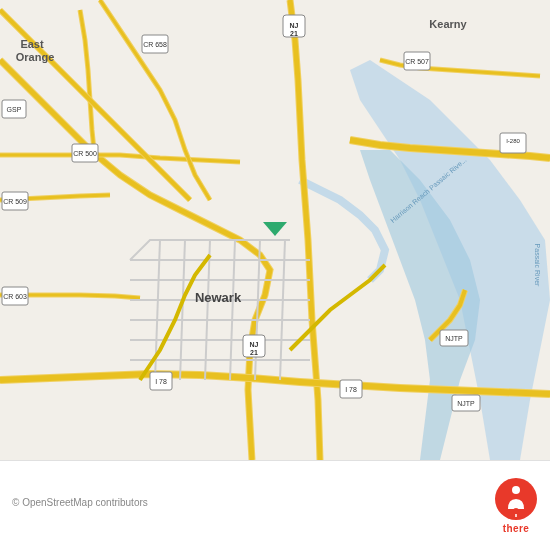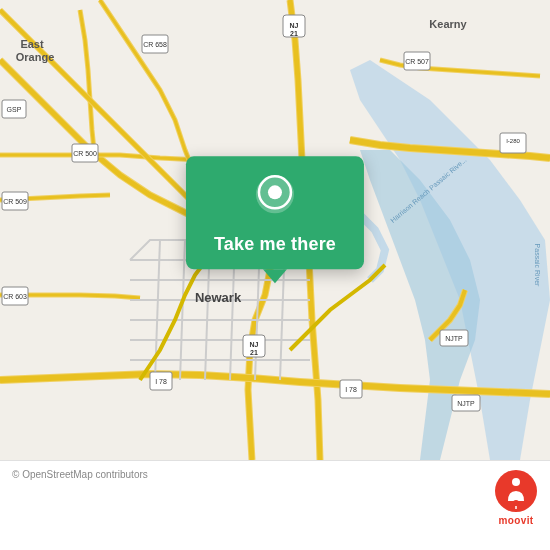--- a/index.html
+++ b/index.html
@@ -59,22 +59,22 @@
       border-left: 12px solid transparent;
       border-right: 12px solid transparent;
       border-top: 14px solid #2eaa6e;
       margin-top: 0;
     }
     #footer {
       width: 550px;
       height: 90px;
       background: #fff;
       display: flex;
-      align-items: flex-start;
-      padding: 8px 12px 0 12px;
+      align-items: center;
+      padding: 0 12px 0 12px;
       border-top: 1px solid #e0e0e0;
     }
     #footer-text-block {
       flex: 1;
     }
     #copyright-line {
       font-size: 10px;
       color: #888;
       margin-bottom: 6px;
     }
@@ -221,47 +221,35 @@
     <text x="218" y="302" text-anchor="middle" font-size="13" font-weight="bold" fill="#444">Newark</text>
 
     <text x="430" y="192" text-anchor="middle" font-size="7" fill="#6699bb" transform="rotate(-40, 430, 192)">Harrison Reach Passaic Rive...</text>
 
     <text x="535" y="265" text-anchor="middle" font-size="7" fill="#6699bb" transform="rotate(90, 535, 265)">Passaic River</text>
 
   </svg>
   
   
   <div id="popup-overlay">
-    <div id="popup-box">
-      <div id="location-icon-wrap">
-        
-        <svg width="40" height="48" viewBox="0 0 40 48" xmlns="http://www.w3.org/2000/svg">
-          <circle cx="20" cy="20" r="19" fill="white" opacity="0.25"></circle>
-          <circle cx="20" cy="18" r="16" fill="none" stroke="white" stroke-width="2.5"></circle>
-          <circle cx="20" cy="18" r="7" fill="white"></circle>
-          <path d="M20,34 L20,48" stroke="white" stroke-width="0" fill="none"></path>
-        </svg>
-      </div>
-      <button id="take-me-btn">Take me there</button>
-    </div>
     <div id="popup-arrow"></div>
   </div>
 </div>
 
 <div id="footer">
   <div id="footer-text-block">
     <div id="copyright-line">© OpenStreetMap contributors</div>
   </div>
   <div id="moovit-logo">
 
     <svg id="moovit-icon" viewBox="0 0 44 44" xmlns="http://www.w3.org/2000/svg">
       <circle cx="22" cy="22" r="21" fill="#e8392a"></circle>
 
       <circle cx="22" cy="13" r="4" fill="white"></circle>
 
       <path d="M14,32 Q14,22 22,22 Q30,22 30,32" fill="white"></path>
 
       <circle cx="22" cy="34" r="3" fill="#e8392a"></circle>
       <path d="M22,37 L22,40" stroke="white" stroke-width="1.5"></path>
     </svg>
-    <span id="moovit-text">moovit</span>
+    <span id="moovit-text">there</span>
   </div>
 </div>
 
 </body></html>

